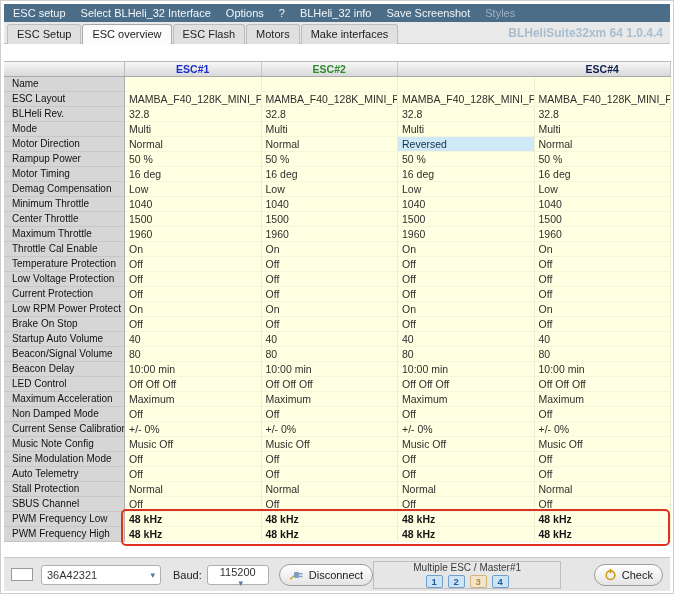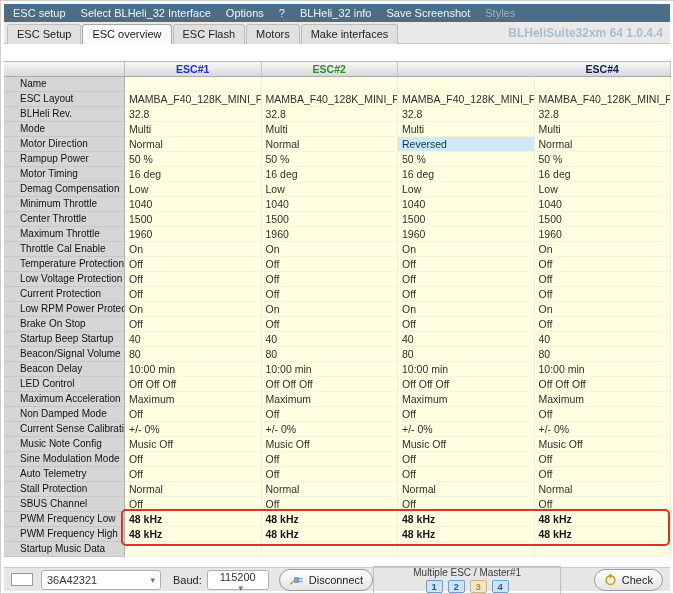--- a/index.html
+++ b/index.html
@@ -22,30 +22,30 @@
   .version { margin-left:auto; align-self:center; font-weight:bold; font-size:12px; color:#a7bdd0; padding-right:4px; }
 
   
   .grid { position:absolute; left:3px; right:2px; top:60px; }
   .grid-header { display:flex; height:16px; background:linear-gradient(#f7f7f7,#d9d9d9);
                  border-top:1px solid #bbb; border-bottom:1px solid #aaa; }
   .corner { width:121px; border-right:1px solid #bbb; }
   .col-h { flex:1; text-align:center; font-size:10.5px; font-weight:bold; line-height:15px; border-right:1px solid #c6c6c6; }
   .row { display:flex; height:15px; }
   .row-label { width:121px; background:#d6d6d6; border-right:1px solid #aeaeae; border-bottom:1px solid #c7c7c7;
-               font-size:10px; line-height:14px; padding-left:16px; color:#111; white-space:nowrap; overflow:hidden; }
+               font-size:10px; line-height:14px; padding-left:8px; color:#111; white-space:nowrap; overflow:hidden; }
   .cell { flex:1; background:#ffffe1; border-right:1px solid #efefd2; border-bottom:1px solid #f5f5dc;
           font-size:10.5px; line-height:14px; padding-left:4px; color:#2e2e2e; white-space:nowrap; overflow:hidden; }
   .cell.bold { font-weight:bold; color:#151515; }
   .cell.reversed { background:#cfe9f6; font-weight:normal; color:#0f2f4e; }
   .red-box { position:absolute; left:117px; right:1px; top:448px; height:37px;
              border:2px solid #df3222; border-radius:5px; pointer-events:none; }
 
   
-  .statusbar { position:absolute; left:3px; right:3px; bottom:2px; height:24px; background:#e6e6e6;
+  .statusbar { position:absolute; left:3px; right:3px; bottom:2px; height:34px; background:#e6e6e6;
                border-top:1px solid #c9c9c9; display:flex; align-items:center; padding:0 7px; font-size:11px; color:#222; }
   .indicator { width:22px; height:13px; background:#fff; border:1px solid #999; margin-right:8px; flex:none; }
   .combo { background:#fff; border:1px solid #b0b0b0; border-radius:3px; height:20px; display:flex;
            align-items:center; justify-content:space-between; padding:0 5px; font-size:11px; color:#333; flex:none; }
   .combo .chev { color:#5a7a9a; font-size:9px; margin-left:6px; }
   .port { width:120px; margin-right:12px; }
   .lbl-baud { margin-right:5px; flex:none; }
   .baud { width:62px; margin-right:10px;flex-direction:column; }
   .btn { height:22px; border:1px solid #9e9e9e; border-radius:11px; background:linear-gradient(#ffffff,#e4e4e4);
          display:flex; align-items:center; gap:5px; padding:0 9px; font-size:11px; color:#222; flex:none; cursor:default; }
@@ -206,21 +206,21 @@
           <div class="cell">On</div>
         </div>
         <div class="row">
           <div class="row-label">Brake On Stop</div>
           <div class="cell">Off</div>
           <div class="cell">Off</div>
           <div class="cell">Off</div>
           <div class="cell">Off</div>
         </div>
         <div class="row">
-          <div class="row-label">Startup Beep Startup</div>
+          <div class="row-label">Startup Auto Volume</div>
           <div class="cell">40</div>
           <div class="cell">40</div>
           <div class="cell">40</div>
           <div class="cell">40</div>
         </div>
         <div class="row">
           <div class="row-label">Beacon/Signal Volume</div>
           <div class="cell">80</div>
           <div class="cell">80</div>
           <div class="cell">80</div>
@@ -302,27 +302,20 @@
           <div class="cell bold">48 kHz</div>
           <div class="cell bold">48 kHz</div>
           <div class="cell bold">48 kHz</div>
         </div>
         <div class="row">
           <div class="row-label">PWM Frequency High</div>
           <div class="cell bold">48 kHz</div>
           <div class="cell bold">48 kHz</div>
           <div class="cell bold">48 kHz</div>
           <div class="cell bold">48 kHz</div>
-        </div>
-        <div class="row">
-          <div class="row-label">Startup Music Data</div>
-          <div class="cell"></div>
-          <div class="cell"></div>
-          <div class="cell"></div>
-          <div class="cell"></div>
         </div>
       </div>
     <div class="red-box"></div>
   </div>
 
   <div class="statusbar">
     <div class="indicator"></div>
     <div class="combo port">
       <span>36A42321</span>
       <span class="chev">▾</span>

